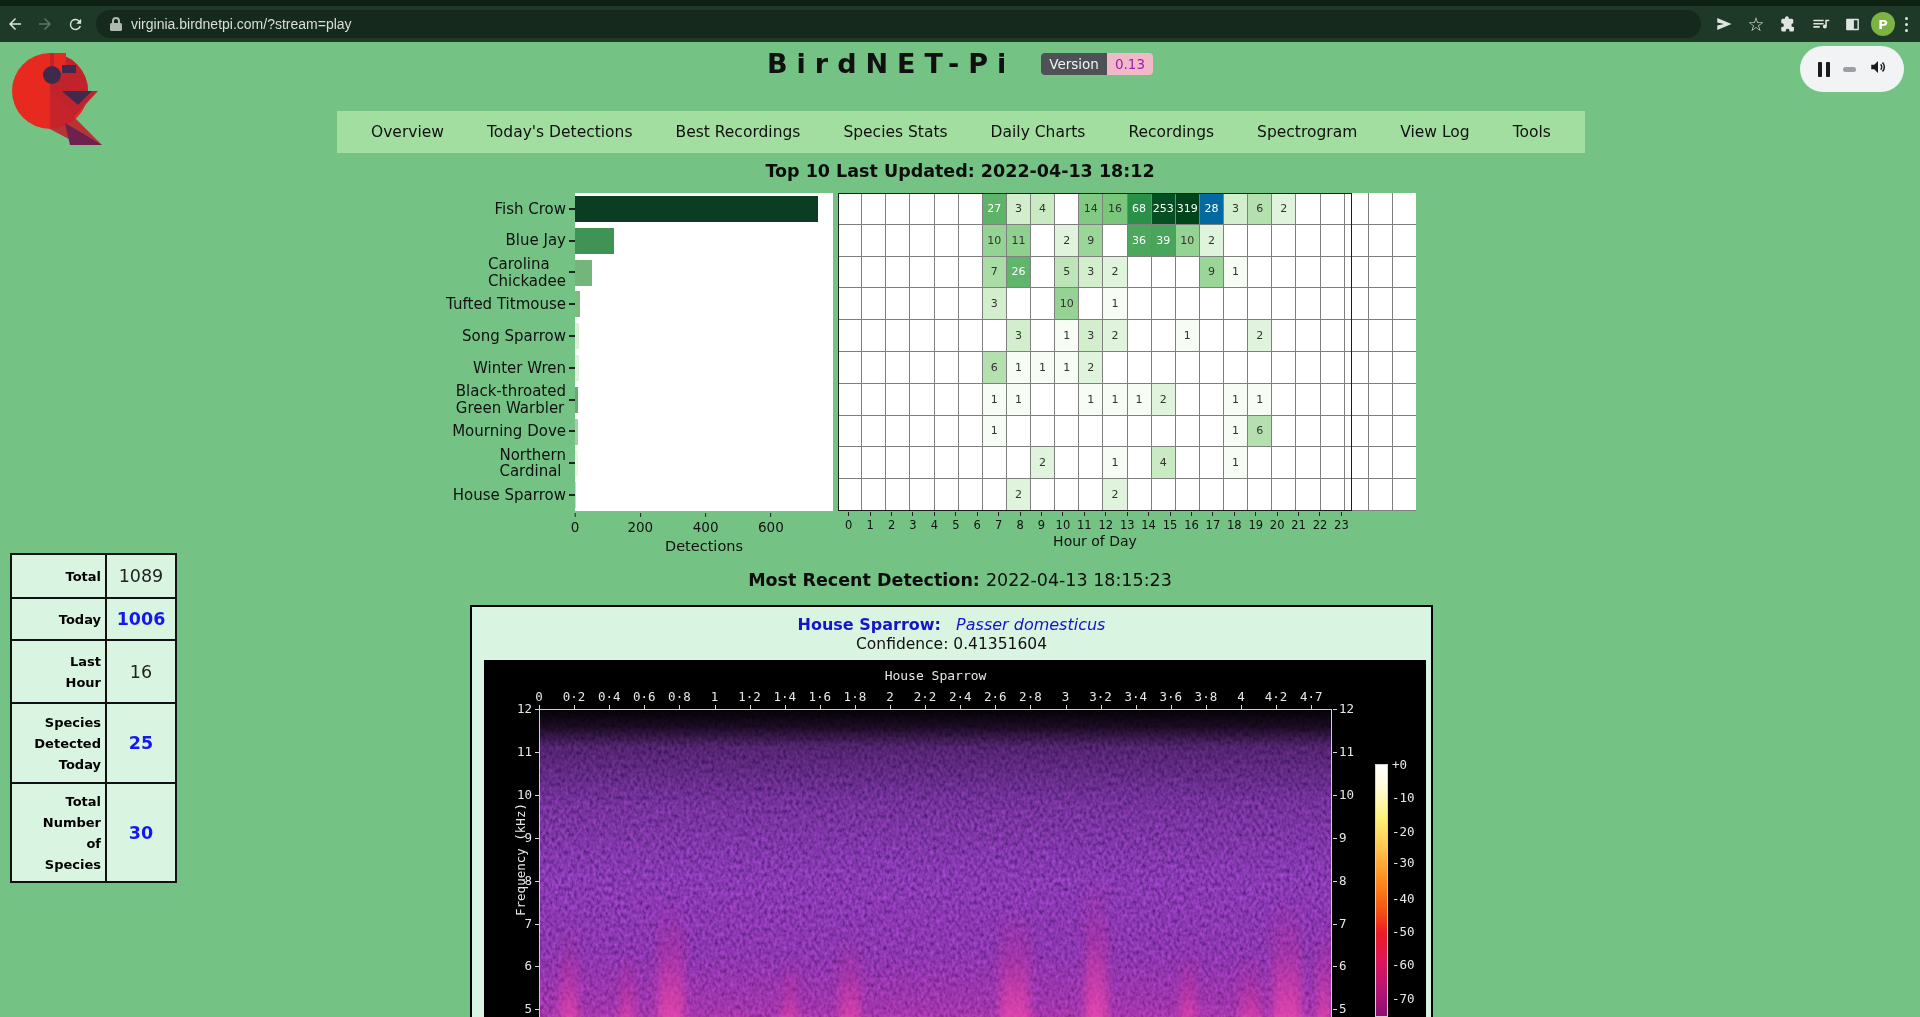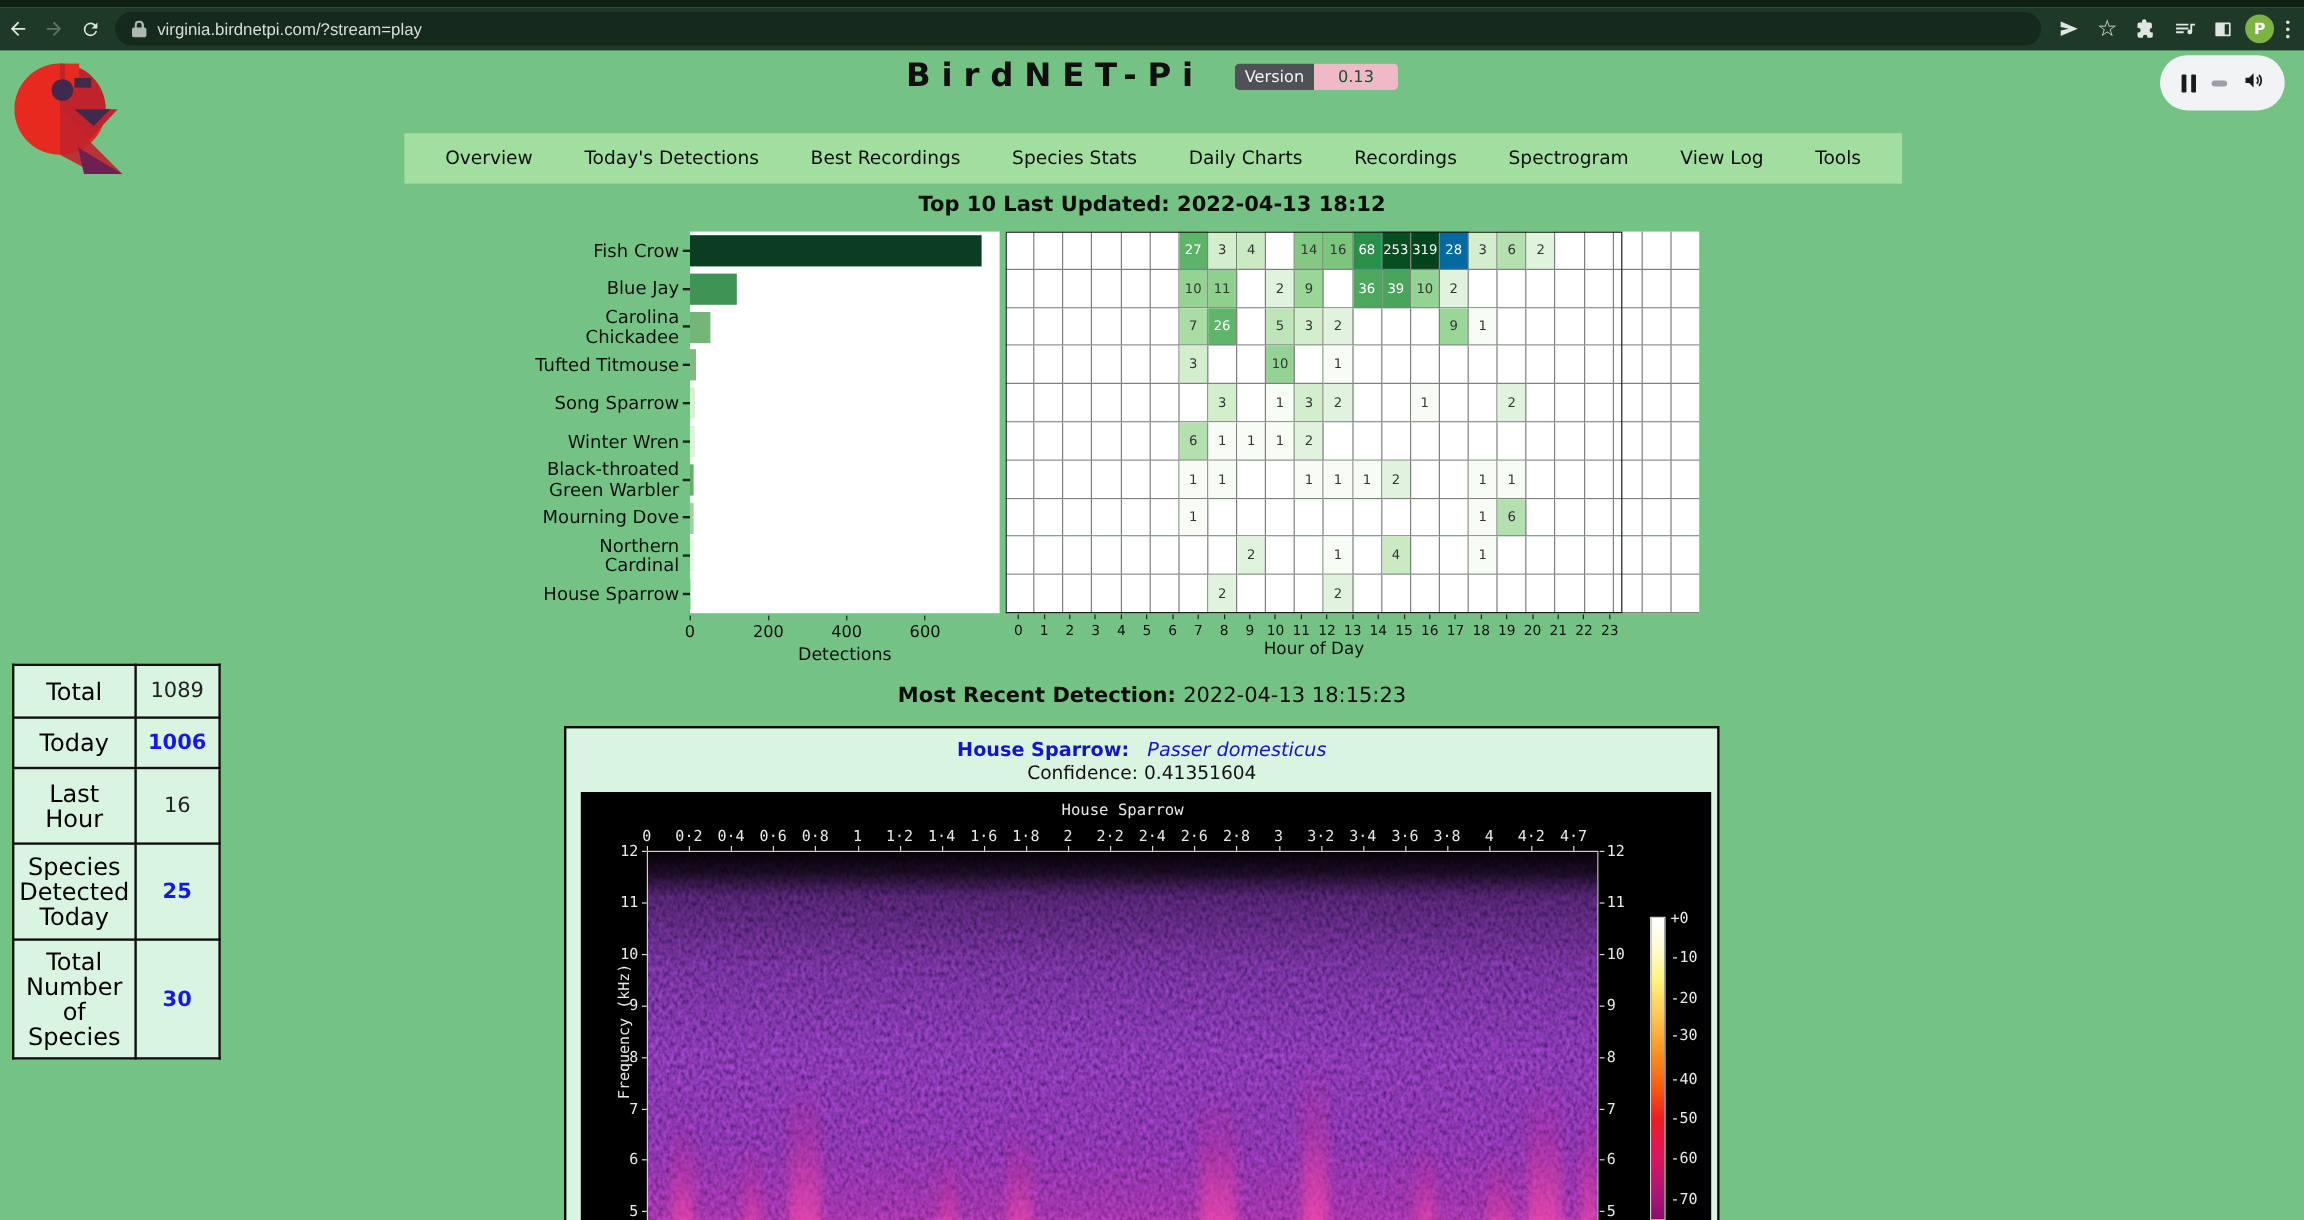--- a/index.html
+++ b/index.html
@@ -36,40 +36,40 @@
   .pause-ico { display:flex; gap:4px; }
   .pause-ico i { width:4px; height:15px; background:#1a1a1a; border-radius:1px; }
   .vol-dash { width:13px; height:5px; border-radius:3px; background:#9aa0a6; }
 
   .site-header { position:absolute; left:0; top:48px; width:1920px; display:flex; align-items:center;
                  justify-content:center; }
   .site-title { font-size:27px; font-weight:bold; color:#101010; letter-spacing:9px; }
   .version-badge { display:flex; margin-left:26px; font-size:13.5px; border-radius:4px; overflow:hidden;
                    font-family:"DejaVu Sans", sans-serif; }
   .version-badge .vlabel { background:#4e5256; color:#f2f2f2; padding:3px 8px; }
-  .version-badge .vvalue { background:#f0b9c8; color:#14532d; padding:3px 20px; }
+  .version-badge .vvalue { background:#f0b9c8; color:#a21caf; padding:3px 8px; }
 
   .mainmenu { position:absolute; left:337px; top:111px; width:1248px; height:42px; background:#a2de9f;
               display:flex; align-items:center; justify-content:space-between; padding:0 34px; }
   .menu-item { font-size:15.5px; color:#101010; cursor:pointer; white-space:nowrap; }
 
   .top-heading, .recent-heading { position:absolute; left:0; width:1920px; text-align:center;
                                   font-size:17.5px; font-weight:bold; color:#0d0d0d; }
   .top-heading { top:161px; }
   .recent-heading { top:570px; }
   .recent-heading .plain { font-weight:normal; }
 
   
   #chart { position:absolute; left:437px; top:193px; }
   .bar-bg { position:absolute; left:138px; top:0; width:258px; height:318px; background:#ffffff; }
   .heat-frame { position:absolute; left:401px; top:0; width:514px; height:318px; border:1px solid #1c1c1c;
                 pointer-events:none; }
   .crow { display:flex; height:31.8px; position:relative; }
   .clabel { width:138px; display:flex; align-items:center; justify-content:flex-end; }
-  .clabel span { font-size:15px; color:#101010; text-align:right; white-space:pre-line; line-height:16.5px; }
+  .clabel span { font-size:15px; color:#101010; white-space:pre-line; line-height:16.5px; }
   .clabel i { display:inline-block; width:6px; height:2px; background:#222; margin-left:3px; flex:0 0 auto; }
   .cbar { width:258px; position:relative; }
   .cbar .bar { position:absolute; left:0; top:3px; height:26px; }
   .cgap { width:5px; }
   .cheat { width:578px; display:flex; background:#fff; }
   .hcell { flex:1 0 0; border-right:1px solid #7f7f7f; border-bottom:1px solid #7f7f7f;
            display:flex; align-items:center; justify-content:center; font-size:11px; color:#333; }
   .hcell:last-child { border-right:none; }
   .axis-bar { position:absolute; left:138px; top:320px; width:258px; height:40px; }
   .axis-bar .btick { position:absolute; transform:translateX(-50%); text-align:center; font-size:13.5px;
@@ -80,21 +80,21 @@
   .axis-hour { position:absolute; left:401px; top:319px; width:514px; display:flex; }
   .axis-hour .htick { flex:1 0 0; display:flex; flex-direction:column; align-items:center;
                       font-size:11.5px; color:#111; }
   .axis-hour-label { position:absolute; left:401px; top:340px; width:514px; text-align:center;
                      font-size:14px; color:#111; }
 
   
   #stats { position:absolute; left:10px; top:553px; border:2px solid #111; border-collapse:collapse;
            background:#d9f5e1; }
   #stats td { border:2px solid #111; text-align:center; vertical-align:middle; }
-  #stats td.lbl { width:95px; font-weight:normal; font-size:20px; white-space:pre-line; line-height:21px; padding:2px 4px;}
+  #stats td.lbl { width:95px; font-weight:bold; font-size:13px; white-space:pre-line; line-height:21px; padding:2px 4px;text-align:right;}
   #stats td.val { width:70px; font-size:17.5px; color:#222; }
   #stats td.val.link { color:#1418ee; font-weight:bold; cursor:pointer; }
 
   
   #panel { position:absolute; left:470px; top:605px; width:963px; height:420px; background:#d9f5e1;
            border:2px solid #000; }
   .panel-line1 { margin-top:8px; text-align:center; font-size:16px; color:#14149f; }
   .panel-line1 .sp { font-weight:bold; color:#1414c8; cursor:pointer; }
   .panel-line1 .sci { font-style:italic; color:#1414c8; margin-left:10px; cursor:pointer; }
   .panel-line2 { text-align:center; font-size:15.5px; color:#111; margin-top:1px; }

